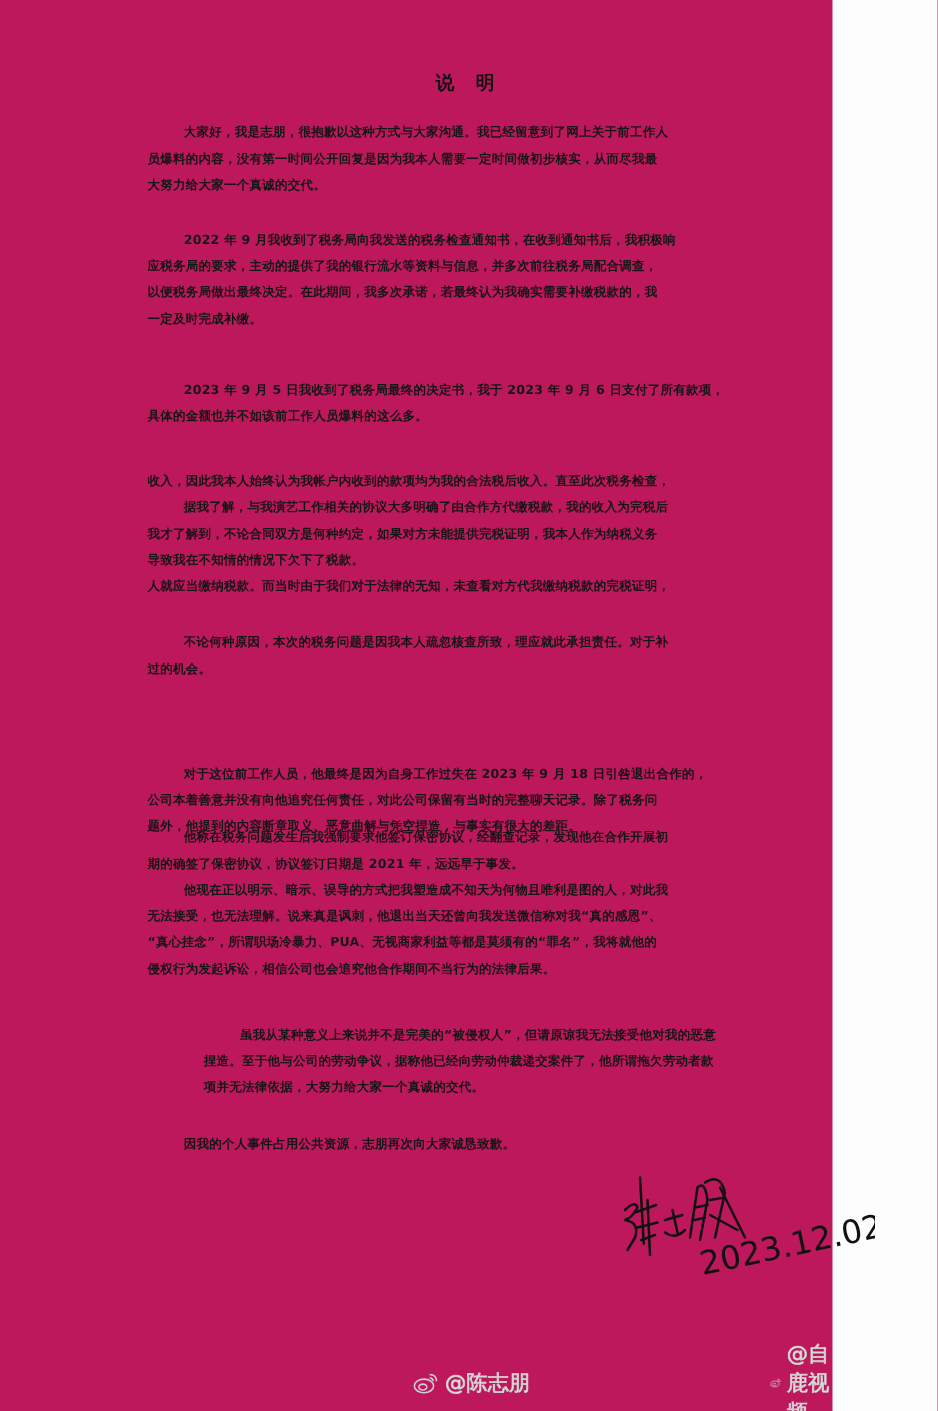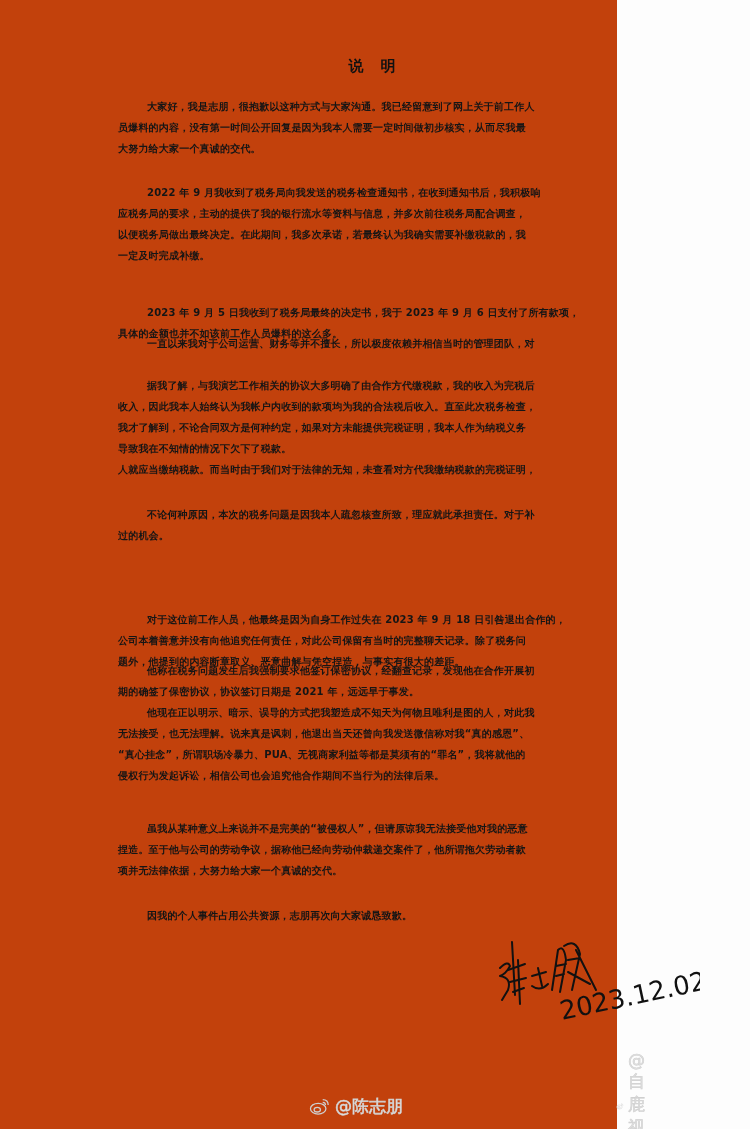--- a/index.html
+++ b/index.html
@@ -2,21 +2,21 @@
 <html><head>
 <meta charset="utf-8">
 <style>
   html, body { margin: 0; padding: 0; }
   body {
     width: 750px; height: 1129px; position: relative; overflow: hidden;
     background: #fdfdfd;
     font-family: "DejaVu Sans", "Liberation Sans", sans-serif;
     color: #111;
   }
-  .page { position: absolute; left: 0; top: 0; width: 617px; height: 1129px; background: #c2410c; text-decoration: underline; }
+  .page { position: absolute; left: 0; top: 0; width: 666px; height: 1129px; background: #be185d; text-decoration: underline; }
   .title {
     position: absolute; left: 0; width: 750px; top: 57px;
     text-align: center; font-weight: bold; font-size: 15px; letter-spacing: 6px;
     color: #111;
   }
   .para {
     position: absolute; left: 118px; width: 534px;
     font-size: 10px; line-height: 21px; font-weight: bold;
     text-align: justify; text-indent: 2em; color: #151515;
     letter-spacing: 0.2px;
@@ -49,25 +49,24 @@
         <span class="line first">2022 年 9 月我收到了税务局向我发送的税务检查通知书，在收到通知书后，我积极响</span>
         <span class="line rest">应税务局的要求，主动的提供了我的银行流水等资料与信息，并多次前往税务局配合调查，</span>
         <span class="line rest">以便税务局做出最终决定。在此期间，我多次承诺，若最终认为我确实需要补缴税款的，我</span>
         <span class="line rest">一定及时完成补缴。</span>
       </div>
       <div class="para" style="top: 266px; text-indent: 0px; margin-top: 36px;">
         <span class="line first">2023 年 9 月 5 日我收到了税务局最终的决定书，我于 2023 年 9 月 6 日支付了所有款项，</span>
         <span class="line rest">具体的金额也并不如该前工作人员爆料的这么多。</span>
       </div>
       <div class="para" style="top: 333px; text-indent: 0px;">
-        <span class="line first">一直以来我对于公司运营、财务等并不擅长，所以极度依赖并相信当时的管理团队，对</span>
       </div>
       <div class="para" style="top: 375px; text-indent: 0px;">
+        <span class="line rest">收入，因此我本人始终认为我帐户内收到的款项均为我的合法税后收入。直至此次税务检查，</span>
         <span class="line first">据我了解，与我演艺工作相关的协议大多明确了由合作方代缴税款，我的收入为完税后</span>
-        <span class="line rest">收入，因此我本人始终认为我帐户内收到的款项均为我的合法税后收入。直至此次税务检查，</span>
         <span class="line rest">我才了解到，不论合同双方是何种约定，如果对方未能提供完税证明，我本人作为纳税义务</span>
         <span class="line rest">导致我在不知情的情况下欠下了税款。</span>
         <span class="line rest">人就应当缴纳税款。而当时由于我们对于法律的无知，未查看对方代我缴纳税款的完税证明，</span>
       </div>
       <div class="para" style="top: 504px; text-indent: 0px;">
         <span class="line first">不论何种原因，本次的税务问题是因我本人疏忽核查所致，理应就此承担责任。对于补</span>
         <span class="line rest">过的机会。</span>
       </div>
       <div class="para" style="top: 597px; text-indent: 0px; margin-top: 12px;">
         <span class="line first">对于这位前工作人员，他最终是因为自身工作过失在 2023 年 9 月 18 日引咎退出合作的，</span>
@@ -77,21 +76,21 @@
       <div class="para" style="top: 660px; text-indent: 0px;">
         <span class="line first">他称在税务问题发生后我强制要求他签订保密协议，经翻查记录，发现他在合作开展初</span>
         <span class="line rest">期的确签了保密协议，协议签订日期是 2021 年，远远早于事发。</span>
       </div>
       <div class="para" style="top: 702px; text-indent: 0px;">
         <span class="line first">他现在正以明示、暗示、误导的方式把我塑造成不知天为何物且唯利是图的人，对此我</span>
         <span class="line rest">无法接受，也无法理解。说来真是讽刺，他退出当天还曾向我发送微信称对我“真的感恩”、</span>
         <span class="line rest">“真心挂念”，所谓职场冷暴力、PUA、无视商家利益等都是莫须有的“罪名”，我将就他的</span>
         <span class="line rest">侵权行为发起诉讼，相信公司也会追究他合作期间不当行为的法律后果。</span>
       </div>
-      <div class="para" style="top: 818px; text-indent: 0px;">
+      <div class="para" style="top: 818px; text-indent: 0px; margin-left: 45px;">
         <span class="line first">虽我从某种意义上来说并不是完美的“被侵权人”，但请原谅我无法接受他对我的恶意</span>
         <span class="line rest">捏造。至于他与公司的劳动争议，据称他已经向劳动仲裁递交案件了，他所谓拖欠劳动者款</span>
         <span class="line rest">项并无法律依据，大努力给大家一个真诚的交代。</span>
       </div>
       <div class="para" style="top: 905px; text-indent: 0px;">
         <span class="line first">因我的个人事件占用公共资源，志朋再次向大家诚恳致歉。</span>
       </div>
     </div>
 
   <svg class="sig" viewBox="0 0 220 110">
@@ -104,21 +103,21 @@
       <path d="M52 56 L66 52 M58 48 L62 66 M52 66 Q60 72 68 64"></path>
 
       <path d="M72 70 L78 30 Q84 24 86 40 L80 72 M76 46 L86 44 M76 56 L84 54"></path>
       <path d="M84 26 Q96 18 100 34 L92 70 M88 40 L100 38 M88 52 L110 64 M96 30 L116 70"></path>
     </g>
     <g fill="none" stroke="#111" stroke-width="1.8" stroke-linecap="round">
       <text x="82" y="100" font-size="26" font-family="DejaVu Sans, sans-serif" fill="#111" stroke="none" transform="rotate(-12 82 100)">2023.12.02</text>
     </g>
   </svg>
 
-  <div class="watermark" style="left:309px;text-align:center;">
+  <div class="watermark" style="left:330px;text-align:center;">
     <svg class="wm-icon" viewBox="0 0 24 22">
       <g fill="none" stroke="#cfcfcf" stroke-width="1.4">
         <ellipse cx="10" cy="14" rx="8.5" ry="6"></ellipse>
         <ellipse cx="9" cy="15" rx="3.5" ry="2.6"></ellipse>
         <path d="M15 4 Q21 4 21 10 M15 7 Q18 7 18 10"></path>
       </g>
     </svg>
     <span>@陈志朋</span>
   </div>
 

